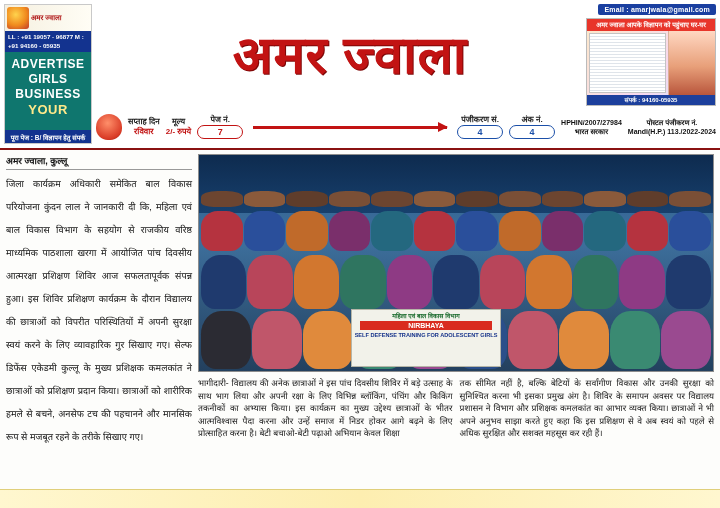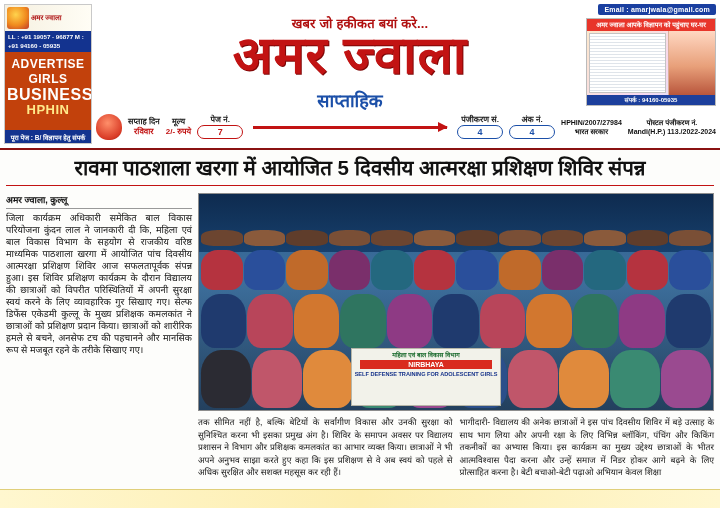--- a/index.html
+++ b/index.html
@@ -65,35 +65,35 @@
   }
   .ad-phone {
     background: #13338f;
     color: #fff;
     font-size: 6.2px;
     line-height: 8.5px;
     padding: 2px 3px;
     font-weight: bold;
   }
   .ad-body {
-    background: #c2410c;
+    background: #0f766e;
     color: #fff;
     text-align: center;
     padding: 5px 2px 4px 2px;
     height: 78px;
     box-sizing: border-box;
   }
   .ad-body .l1, .ad-body .l2, .ad-body .l3, .ad-body .l4 {
     font-weight: bold;
     letter-spacing: .5px;
     line-height: 15px;
   }
   .ad-body .l1 { font-size: 12px; }
   .ad-body .l2 { font-size: 12px; }
-  .ad-body .l3 { font-size: 16px; }
+  .ad-body .l3 { font-size: 12px; }
   .ad-body .l4 { font-size: 13px; color: #ffe98a; }
   .ad-foot {
     background: #13338f;
     color: #fff;
     font-size: 6.5px;
     text-align: center;
     padding: 3px 2px;
     font-weight: bold;
   }
 
@@ -300,21 +300,21 @@
     text-align: left;
     font-size: 9px;
     font-weight: bold;
     color: #111;
     border-bottom: 1px solid #999;
     padding-bottom: 2px;
     margin-bottom: 3px;
   }
   .body-text {
     font-size: 9.3px;
-    line-height: 12px;
+    line-height: 23px;
     text-align: justify;
     color: #151515;
   }
   .col-right {
     flex: 1;
   }
   .photo {
     width: 100%;
     height: 218px;
     border: 1px solid #8d8d8d;
@@ -412,32 +412,30 @@
       <div class="ad-logo-strip">
         <span class="ad-logo-mark"></span>
         <span class="ad-logo-text">अमर ज्वाला</span>
       </div>
       <div class="ad-phone">LL : +91 19057 - 96877
 M : +91 94160 - 05935</div>
       <div class="ad-body">
         <div class="l1">ADVERTISE</div>
         <div class="l2">GIRLS</div>
         <div class="l3">BUSINESS</div>
-        <div class="l4">HPHIN</div>
+        <div class="l4">YOUR</div>
       </div>
       <div class="ad-foot">पूरा पेज : B/ विज्ञापन हेतु संपर्क करें</div>
     </div>
 
     <div class="top-strip">
       <span class="email-pill">Email : amarjwala@gmail.com</span>
     </div>
 
-    <div class="tagline">खबर जो हकीकत बयां करे...</div>
     <div class="title-main">अमर ज्वाला</div>
-    <div class="title-sub">साप्ताहिक</div>
 
     <div class="promo-box">
       <div class="promo-head">अमर ज्वाला आपके विज्ञापन को पहुंचाए घर-घर</div>
       <div class="promo-row">
         <div class="promo-paper"></div>
         <div class="promo-person"></div>
       </div>
       <div class="promo-foot">संपर्क : 94160-05935</div>
     </div>
 
@@ -468,21 +466,20 @@
         <div>HPHIN/2007/27984</div>
         <div>भारत सरकार</div>
       </div>
       <div class="reg-cell">
         <div>पोस्टल पंजीकरण नं.</div>
         <div>Mandi(H.P.) 113./2022-2024</div>
       </div>
     </div>
   </div>
 
-  <div class="headline">रावमा पाठशाला खरगा में आयोजित 5 दिवसीय आत्मरक्षा प्रशिक्षण शिविर संपन्न</div>
 
   <div class="content">
 
     <div class="col-left">
       <div class="dateline">अमर ज्वाला, कुल्लू</div>
       <div class="body-text">जिला कार्यक्रम अधिकारी समेकित बाल विकास परियोजना कुंदन लाल ने जानकारी दी कि, महिला एवं बाल विकास विभाग के सहयोग से राजकीय वरिष्ठ माध्यमिक पाठशाला खरगा में आयोजित पांच दिवसीय आत्मरक्षा प्रशिक्षण शिविर आज सफलतापूर्वक संपन्न हुआ। इस शिविर प्रशिक्षण कार्यक्रम के दौरान विद्यालय की छात्राओं को विपरीत परिस्थितियों में अपनी सुरक्षा स्वयं करने के लिए व्यावहारिक गुर सिखाए गए। सेल्फ डिफेंस एकेडमी कुल्लू के मुख्य प्रशिक्षक कमलकांत ने छात्राओं को प्रशिक्षण प्रदान किया। छात्राओं को शारीरिक हमले से बचने, अनसेफ टच की पहचानने और मानसिक रूप से मजबूत रहने के तरीके सिखाए गए।</div>
     </div>
 
     <div class="col-right">
       <div class="photo">
@@ -544,20 +541,20 @@
         </div>
         <div class="banner">
           <div class="b-top">महिला एवं बाल विकास विभाग</div>
           <div class="b-title">NIRBHAYA</div>
           <div class="b-sub">SELF DEFENSE TRAINING
 FOR ADOLESCENT GIRLS</div>
         </div>
       </div>
 
       <div class="three-cols">
+        <div class="c">भागीदारी- विद्यालय की अनेक छात्राओं ने इस पांच दिवसीय शिविर में बड़े उत्साह के साथ भाग लिया और अपनी रक्षा के लिए विभिन्न ब्लॉकिंग, पंचिंग और किकिंग तकनीकों का अभ्यास किया। इस कार्यक्रम का मुख्य उद्देश्य छात्राओं के भीतर आत्मविश्वास पैदा करना और उन्हें समाज में निडर होकर आगे बढ़ने के लिए प्रोत्साहित करना है। बेटी बचाओ-बेटी पढ़ाओ अभियान केवल शिक्षा</div>
         <div class="c">तक सीमित नहीं है, बल्कि बेटियों के सर्वांगीण विकास और उनकी सुरक्षा को सुनिश्चित करना भी इसका प्रमुख अंग है। शिविर के समापन अवसर पर विद्यालय प्रशासन ने विभाग और प्रशिक्षक कमलकांत का आभार व्यक्त किया। छात्राओं ने भी अपने अनुभव साझा करते हुए कहा कि इस प्रशिक्षण से वे अब स्वयं को पहले से अधिक सुरक्षित और सशक्त महसूस कर रही हैं।</div>
-        <div class="c">भागीदारी- विद्यालय की अनेक छात्राओं ने इस पांच दिवसीय शिविर में बड़े उत्साह के साथ भाग लिया और अपनी रक्षा के लिए विभिन्न ब्लॉकिंग, पंचिंग और किकिंग तकनीकों का अभ्यास किया। इस कार्यक्रम का मुख्य उद्देश्य छात्राओं के भीतर आत्मविश्वास पैदा करना और उन्हें समाज में निडर होकर आगे बढ़ने के लिए प्रोत्साहित करना है। बेटी बचाओ-बेटी पढ़ाओ अभियान केवल शिक्षा</div>
       </div>
     </div>
   </div>
 
   <div class="bottom-band"></div>
 </div>
 
 </body></html>

